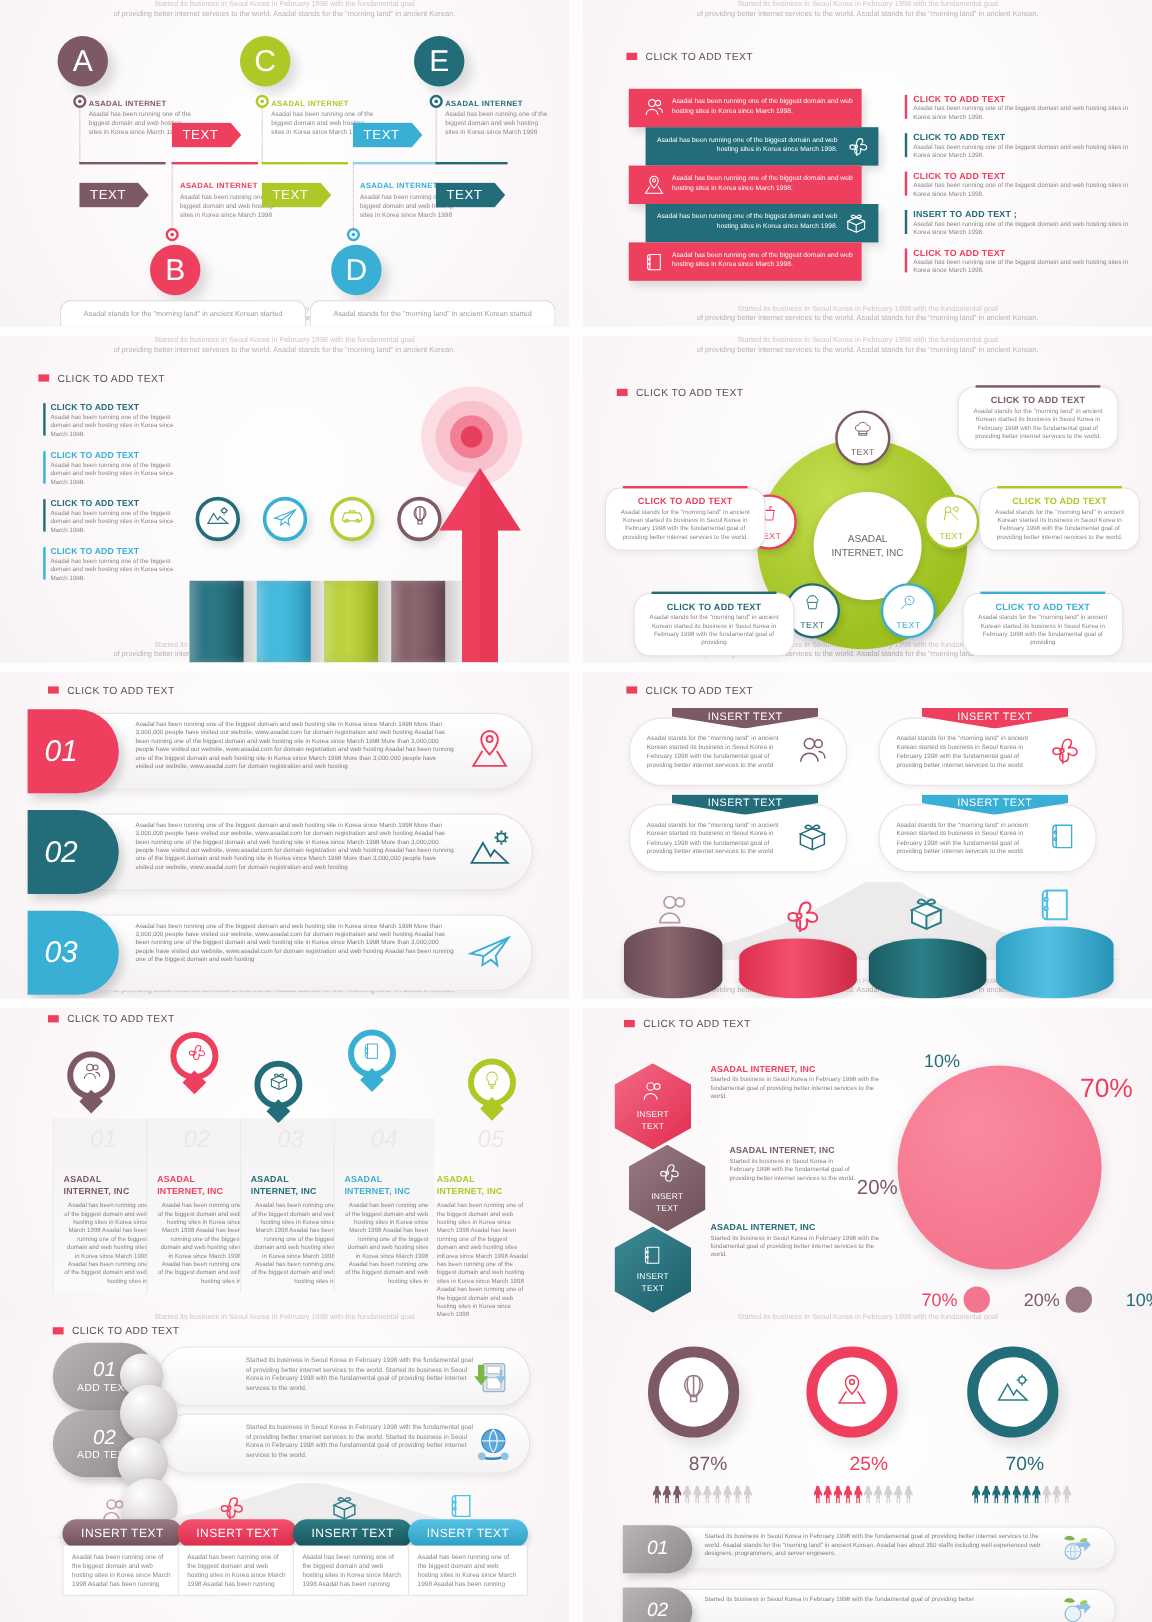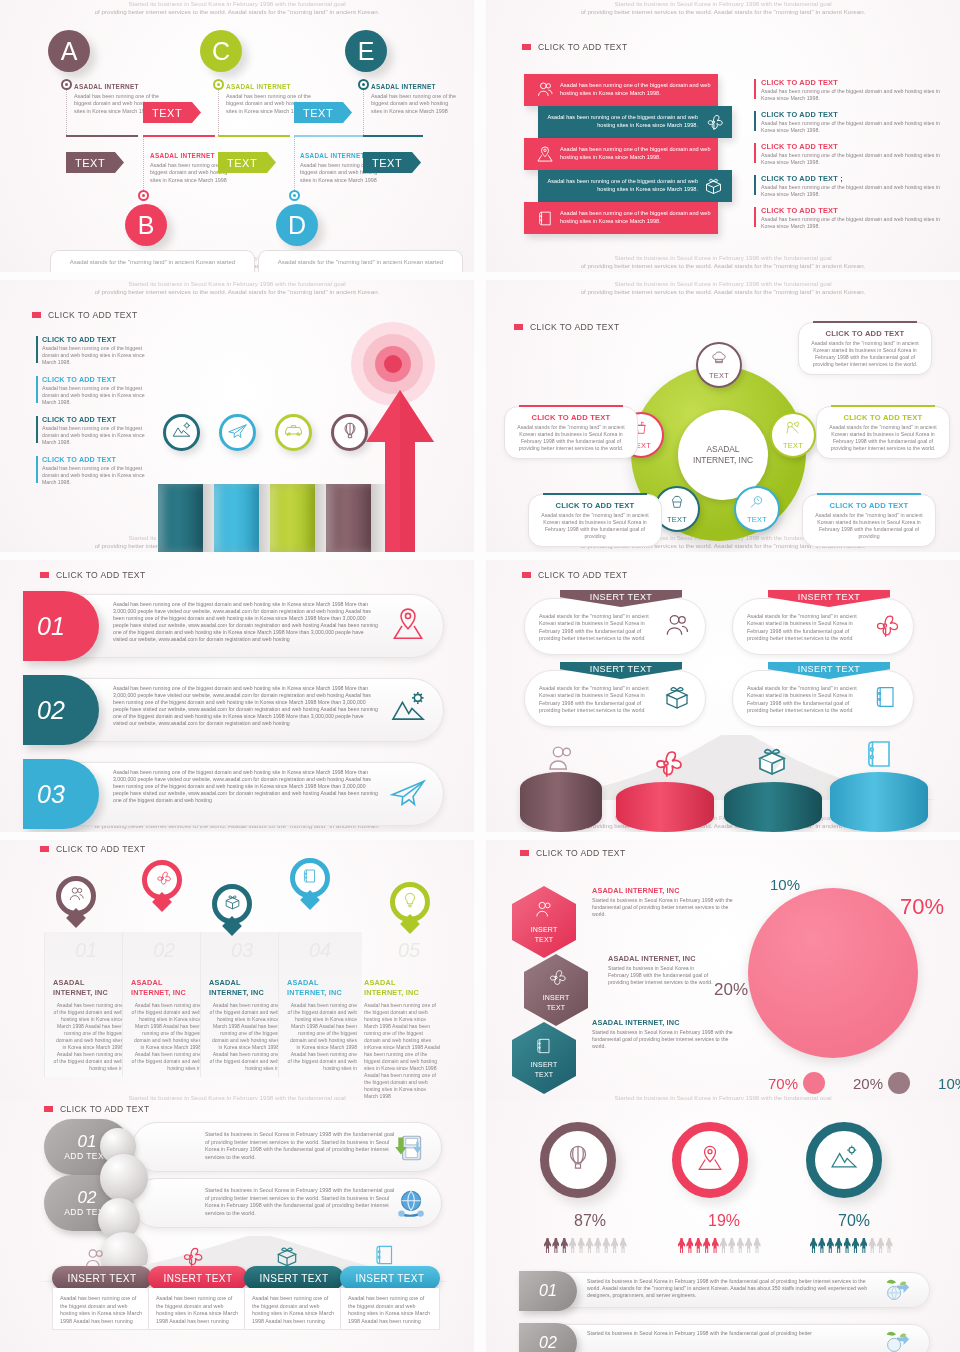--- a/index.html
+++ b/index.html
@@ -326,21 +326,21 @@
     </div>
     <div class="it" style="color:#226d79">
       <h5>CLICK TO ADD TEXT</h5>
       <p>Asadal has been running one of the biggest domain and web hosting sites in Korea since March 1998.</p>
     </div>
     <div class="it" style="color:#ee3f5e">
       <h5>CLICK TO ADD TEXT</h5>
       <p>Asadal has been running one of the biggest domain and web hosting sites in Korea since March 1998.</p>
     </div>
     <div class="it" style="color:#226d79">
-      <h5>CLICK TO ADD TEXT ;</h5>
+      <h5>INSERT TO ADD TEXT ;</h5>
       <p>Asadal has been running one of the biggest domain and web hosting sites in Korea since March 1998.</p>
     </div>
     <div class="it" style="color:#ee3f5e">
       <h5>CLICK TO ADD TEXT</h5>
       <p>Asadal has been running one of the biggest domain and web hosting sites in Korea since March 1998.</p>
     </div>
   </div>
 </div>
 
 <div class="slide" style="left:0;top:280px;">
@@ -960,21 +960,21 @@
             <path d="M2.5 19 8.5 8.5l4 7 2-3.2L21.5 19z"></path>
             <circle cx="18.2" cy="5.6" r="2.2"></circle>
             <path d="M18.2 1.9v1.1M18.2 8.3v1.1M14.6 5.6h1.1M20.7 5.6h1.1"></path>
           </svg></span>
   </div>
 
   <div class="pctlbl c-mauve" style="left:88px;top:112px;">
     <span>87%</span>
   </div>
   <div class="pctlbl c-red" style="left:222px;top:112px;">
-    <span>19%</span>
+    <span>25%</span>
   </div>
   <div class="pctlbl c-teal" style="left:352px;top:112px;">
     <span>70%</span>
   </div>
 
   <div class="people" style="left:58px;top:138px;">
     <span class="pp" style="background:#7d5a63;clip-path:polygon(35% 0,65% 0,75% 22%,100% 42%,100% 58%,72% 48%,72% 100%,58% 100%,58% 70%,42% 70%,42% 100%,28% 100%,28% 48%,0 58%,0 42%,25% 22%)"></span>
     <span class="pp" style="background:#7d5a63;clip-path:polygon(35% 0,65% 0,75% 22%,100% 42%,100% 58%,72% 48%,72% 100%,58% 100%,58% 70%,42% 70%,42% 100%,28% 100%,28% 48%,0 58%,0 42%,25% 22%)"></span>
     <span class="pp" style="background:#7d5a63;clip-path:polygon(35% 0,65% 0,75% 22%,100% 42%,100% 58%,72% 48%,72% 100%,58% 100%,58% 70%,42% 70%,42% 100%,28% 100%,28% 48%,0 58%,0 42%,25% 22%)"></span>
     <span class="pp" style="background:#d4d0d0;clip-path:polygon(35% 0,65% 0,75% 22%,100% 42%,100% 58%,72% 48%,72% 100%,58% 100%,58% 70%,42% 70%,42% 100%,28% 100%,28% 48%,0 58%,0 42%,25% 22%)"></span>

